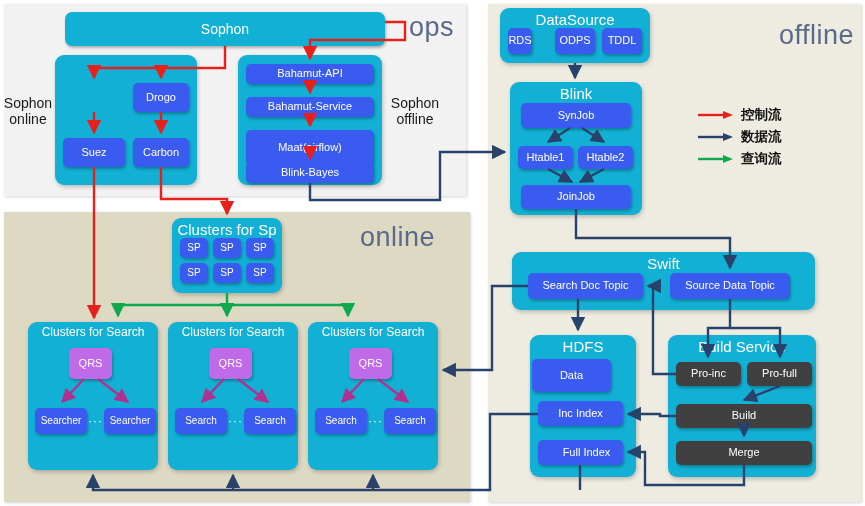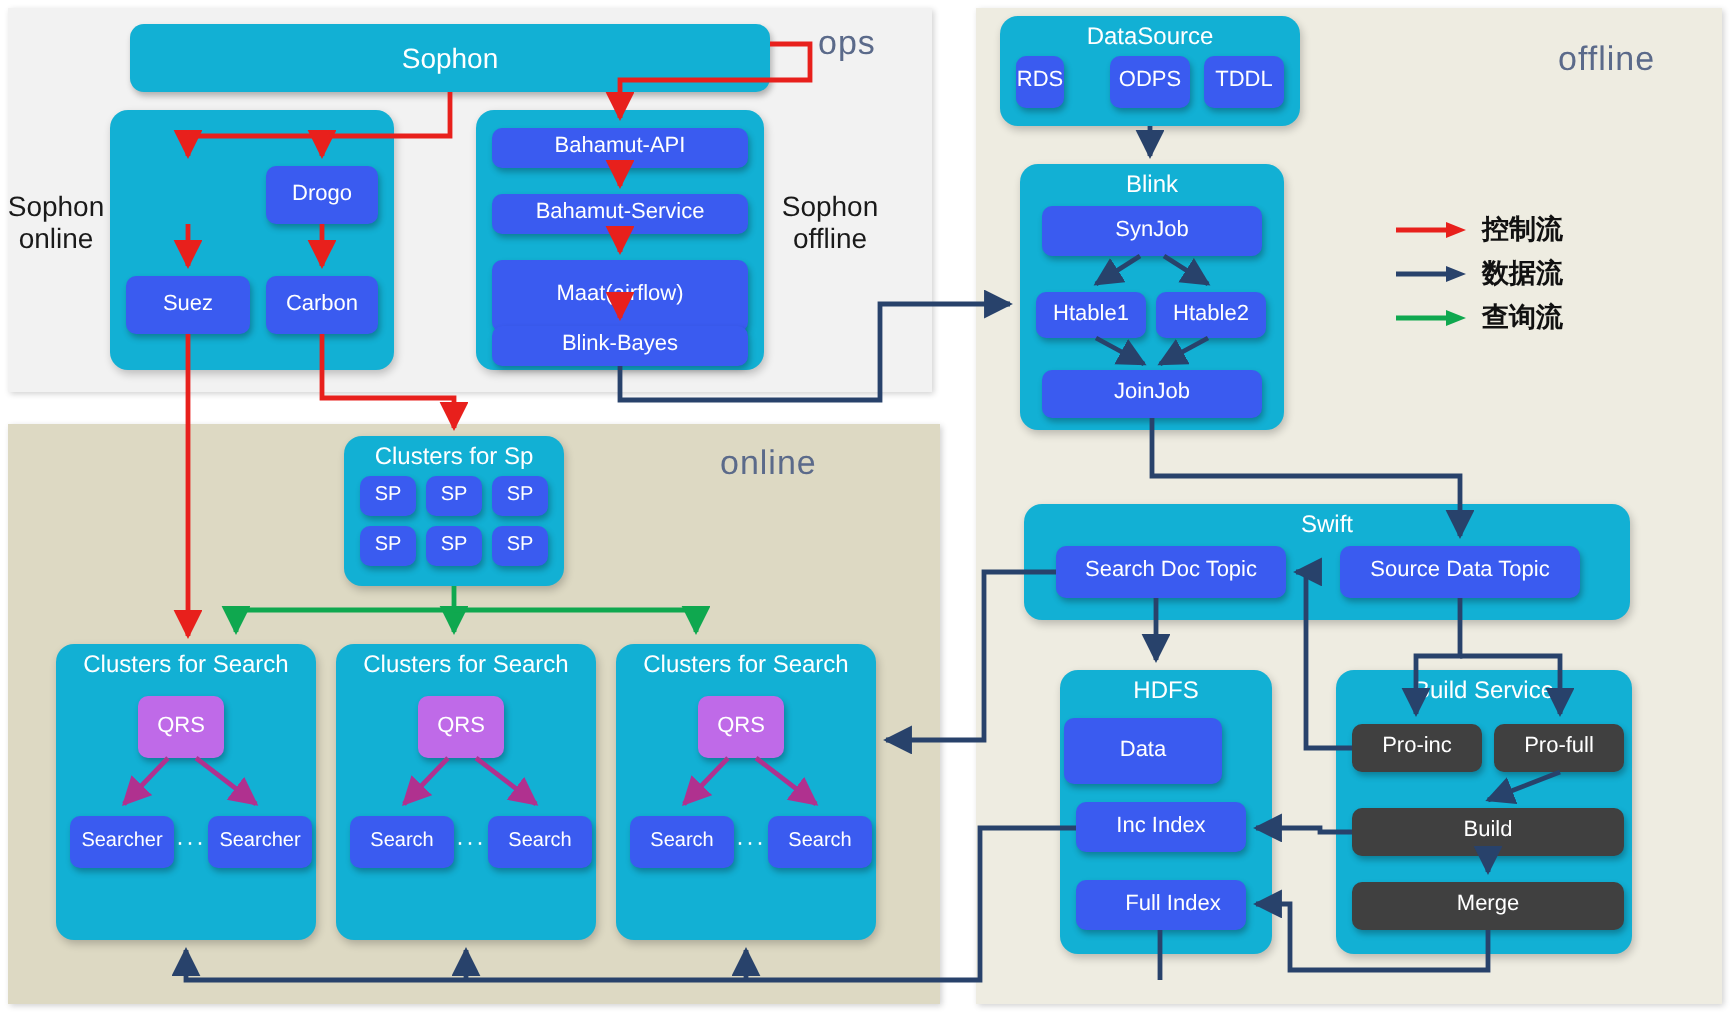--- a/index.html
+++ b/index.html
@@ -5,27 +5,27 @@
   html,body{margin:0;padding:0;background:#ffffff;}
   body{font-family:"Liberation Sans","DejaVu Sans",sans-serif;}
   #stage{position:relative;width:865px;height:506px;overflow:hidden;background:#fff;}
 
   
   .panel{position:absolute;box-sizing:border-box;}
   .panel-ops{left:4px;top:4px;width:462px;height:192px;background:#f2f2f2;box-shadow:1px 1px 3px rgba(0,0,0,.18);}
   .panel-online{left:4px;top:212px;width:466px;height:290px;background:#ddd9c3;box-shadow:1px 1px 3px rgba(0,0,0,.18);}
   .panel-offline{left:488px;top:4px;width:373px;height:498px;background:#eeece1;box-shadow:1px 1px 3px rgba(0,0,0,.18);}
 
-  .region-label{position:absolute;color:#5b6a8a;font-size:17px;letter-spacing:.5px;}
+  .region-label{position:absolute;color:#5b6a8a;font-size:27px;letter-spacing:.5px;}
   .side-label{position:absolute;color:#1a1a1a;font-size:14px;line-height:16px;text-align:center;}
 
   
   .grp{position:absolute;box-sizing:border-box;background:#12b0d4;border-radius:9px;
        box-shadow:1px 2px 4px rgba(0,0,0,.22);}
-  .grp-title{position:absolute;left:0;right:0;top:3px;text-align:center;color:#ffffff;font-size:12px;}
+  .grp-title{position:absolute;left:0;right:0;top:3px;text-align:center;color:#ffffff;font-size:15px;}
 
   .node{position:absolute;box-sizing:border-box;background:#3a5bf0;border-radius:5px;
         color:#fff;font-size:11px;display:flex;align-items:center;justify-content:center;
         box-shadow:1px 2px 3px rgba(0,0,0,.28);text-align:center;line-height:1.05;}
   .node.orange{background:#404040;}
   .node.qrs{background:#c06cf0;background:#bf6ae8;}
   .node.sophonbar{background:#12b0d4;border-radius:7px;font-size:14px;color:#fff;}
 
   .dots{position:absolute;color:#ffffff;font-size:12px;letter-spacing:1px;
         display:flex;align-items:center;justify-content:center;}

